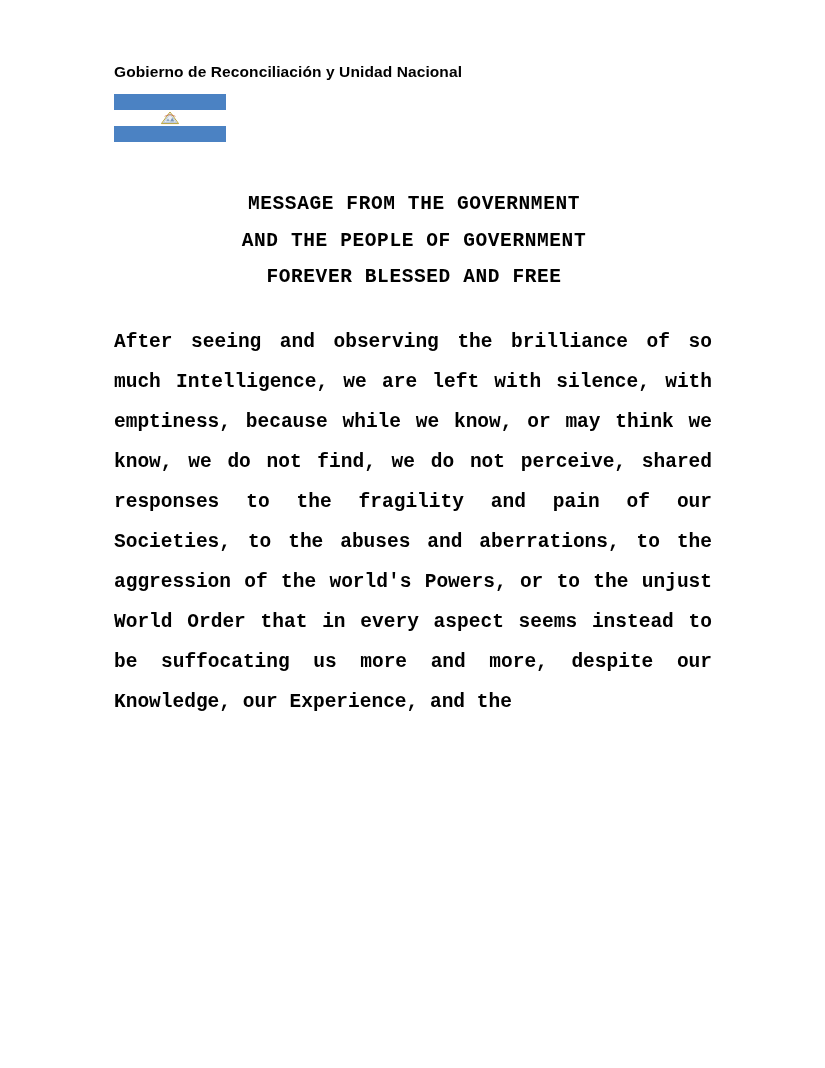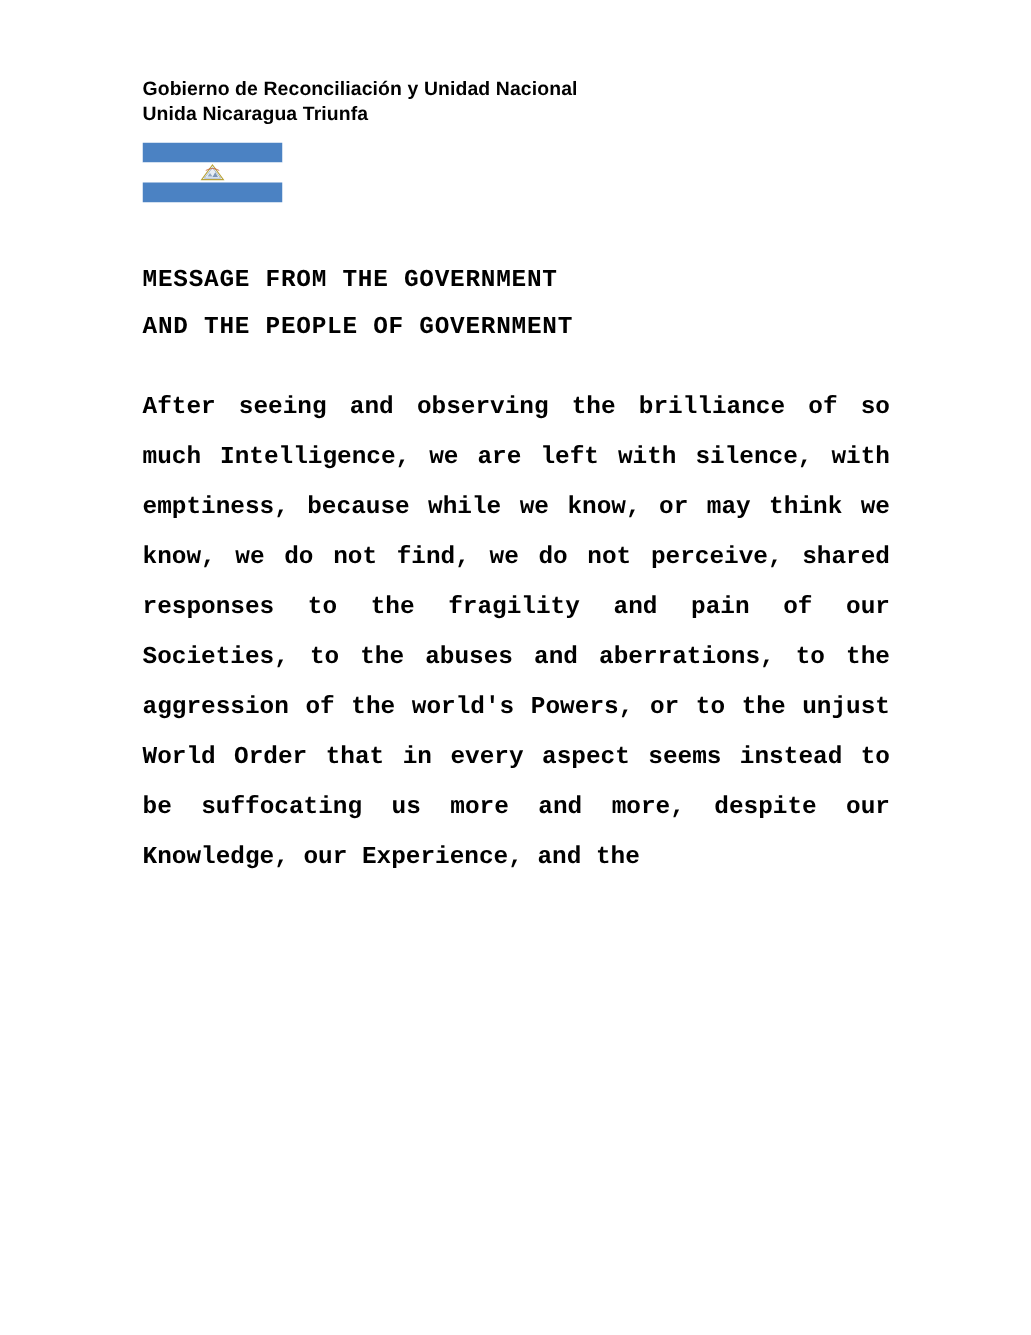--- a/index.html
+++ b/index.html
@@ -70,20 +70,21 @@
     height: 14px;
   }
   .doc-title {
     margin-top: 44px;
     font-family: "Liberation Mono", monospace;
     font-size: 19.5px;
     font-weight: bold;
     line-height: 36.5px;
     color: #000000;
     letter-spacing: 0.6px;
+    text-align: center;
   }
   .doc-title div { white-space: nowrap; }
 
   .para {
     font-family: "Liberation Mono", monospace;
     font-size: 19.5px;
     font-weight: bold;
     color: #000000;
     line-height: 40px;
     text-align: justify;
@@ -94,38 +95,38 @@
   .para.second { margin-top: 26px; }
 </style>
 </head>
 <body>
 
 <div class="page">
   <div class="content">
 
     <div>
       <div class="letterhead-line">Gobierno de Reconciliación y Unidad Nacional</div>
-      <div class="letterhead-line">Unida Nicaragua Triunfa</div>
     </div>
 
     <div class="flag">
       <div class="stripe top"></div>
       <div class="middle"></div>
       <div class="stripe bottom"></div>
       <svg class="emblem" viewBox="0 0 20 14">
         <polygon points="10,1 18.6,12.6 1.4,12.6" fill="none" stroke="#b8a33a" stroke-width="1"></polygon>
         <polygon points="10,3 16.6,11.6 3.4,11.6" fill="#e8eef5" stroke="#7c96b5" stroke-width="0.5"></polygon>
         <polygon points="6,10.2 8,7.4 10,10.2" fill="#8fa8c0"></polygon>
         <polygon points="10,10.6 12.2,6.8 14.4,10.6" fill="#7c96b5"></polygon>
         <path d="M4.6 5.4 Q10 2.2 15.4 5.4" fill="none" stroke="#c2532f" stroke-width="0.6"></path>
       </svg>
     </div>
 
     <div class="doc-title">
       <div>MESSAGE FROM THE GOVERNMENT</div>
       <div>AND THE PEOPLE OF GOVERNMENT</div>
+      <div>FOREVER BLESSED AND FREE</div>
     </div>
 
 
     <p class="para second">After seeing and observing the brilliance of so much Intelligence, we are left with silence, with emptiness, because while we know, or may think we know, we do not find, we do not perceive, shared responses to the fragility and pain of our Societies, to the abuses and aberrations, to the aggression of the world's Powers, or to the unjust World Order that in every aspect seems instead to be suffocating us more and more, despite our Knowledge, our Experience, and the</p>
 
   </div>
 </div>
 
 </body></html>

